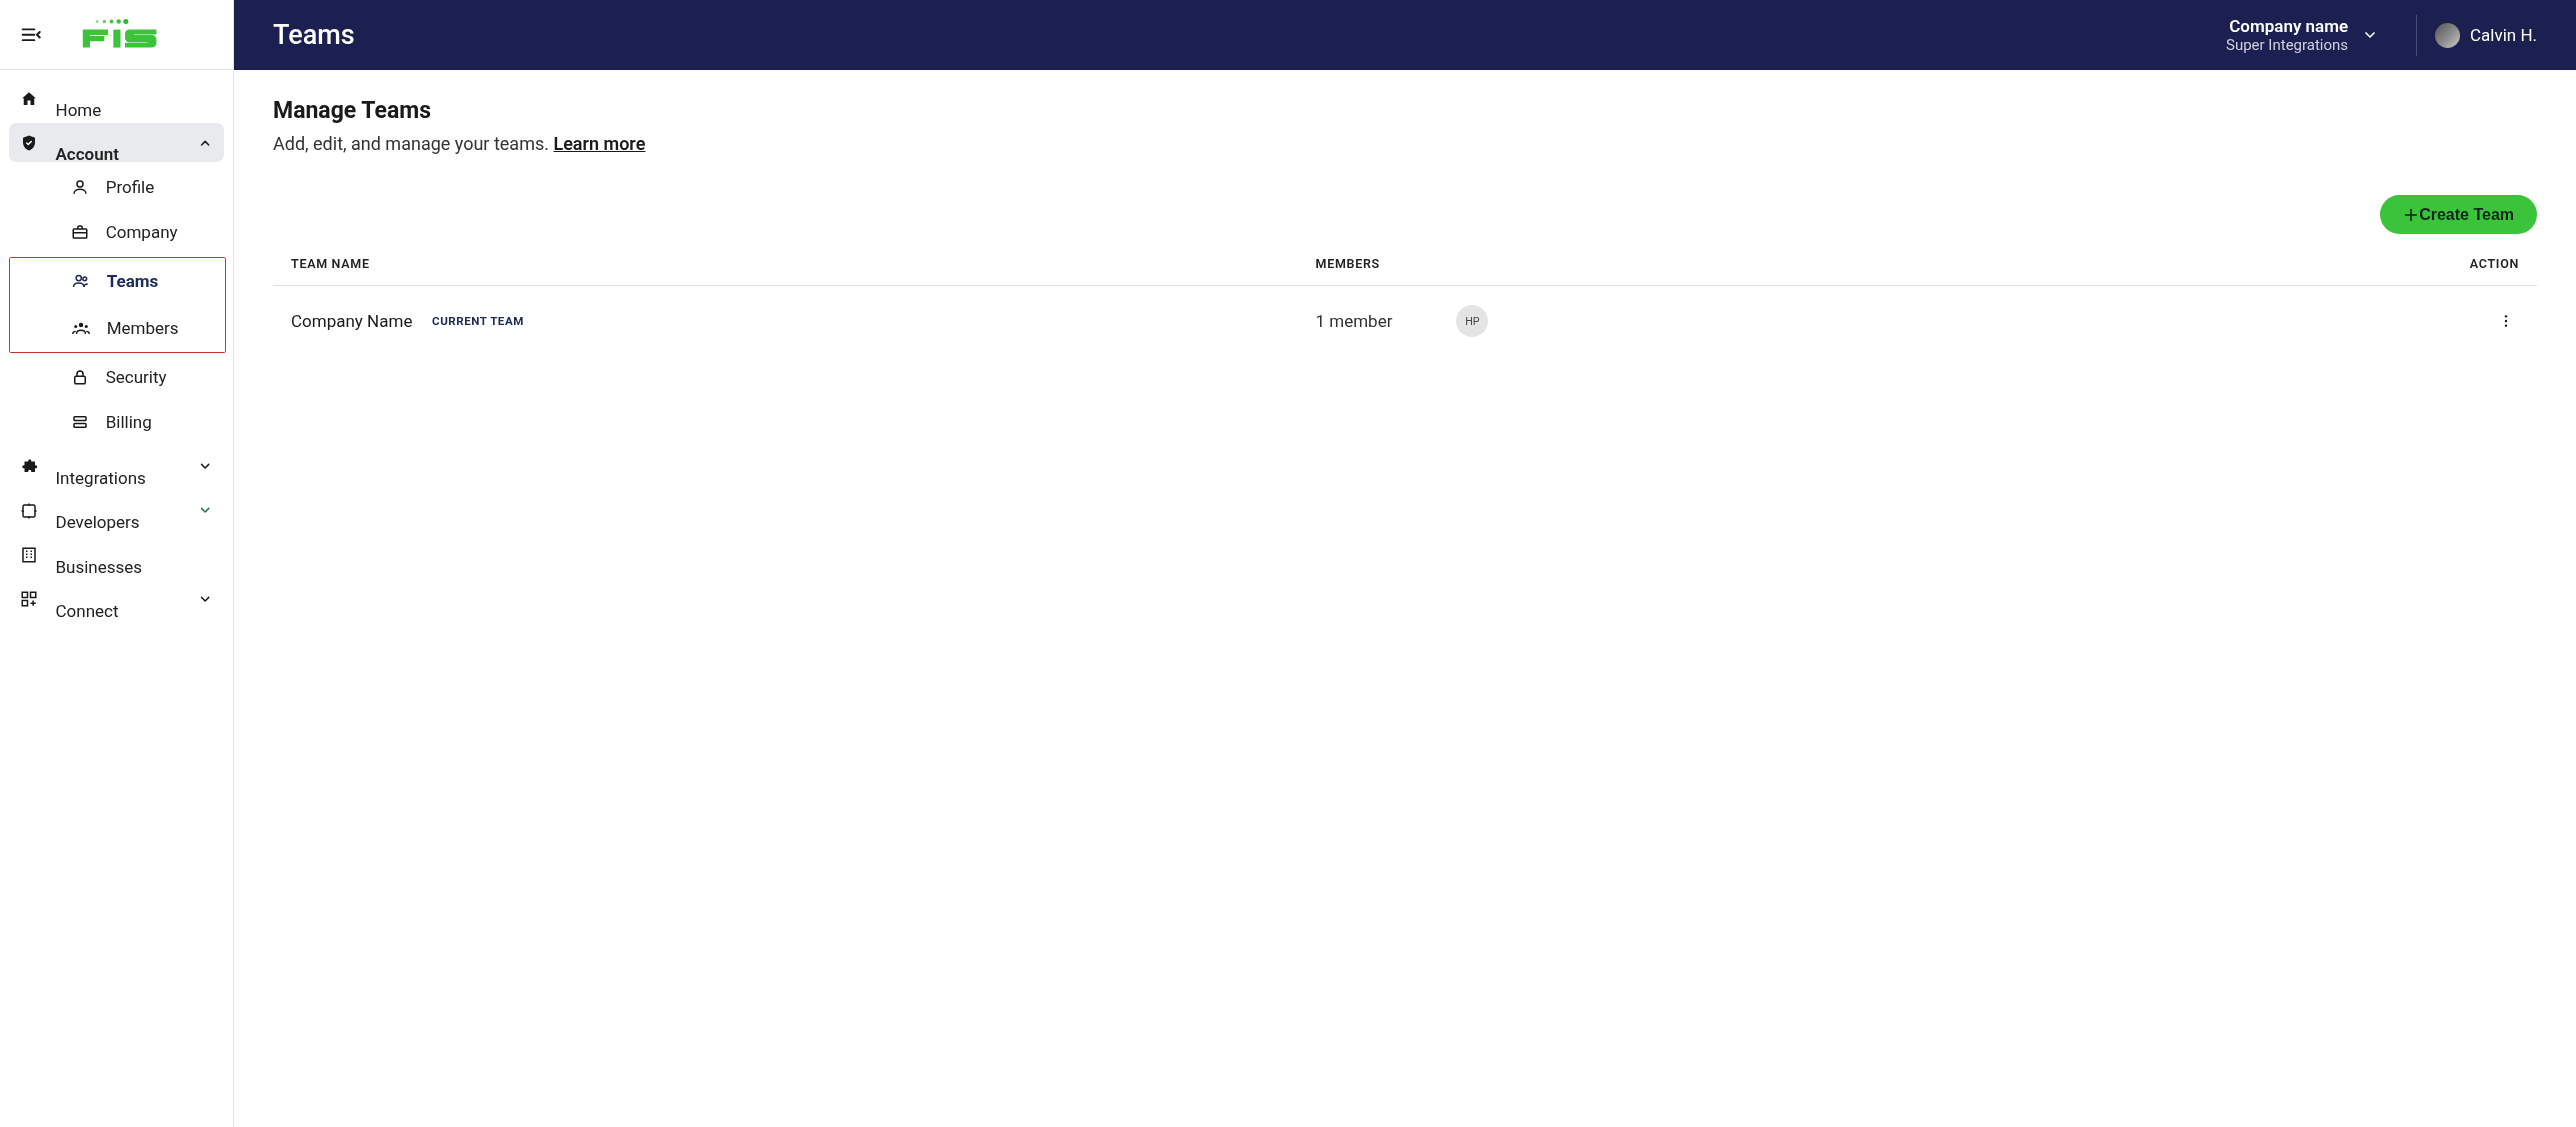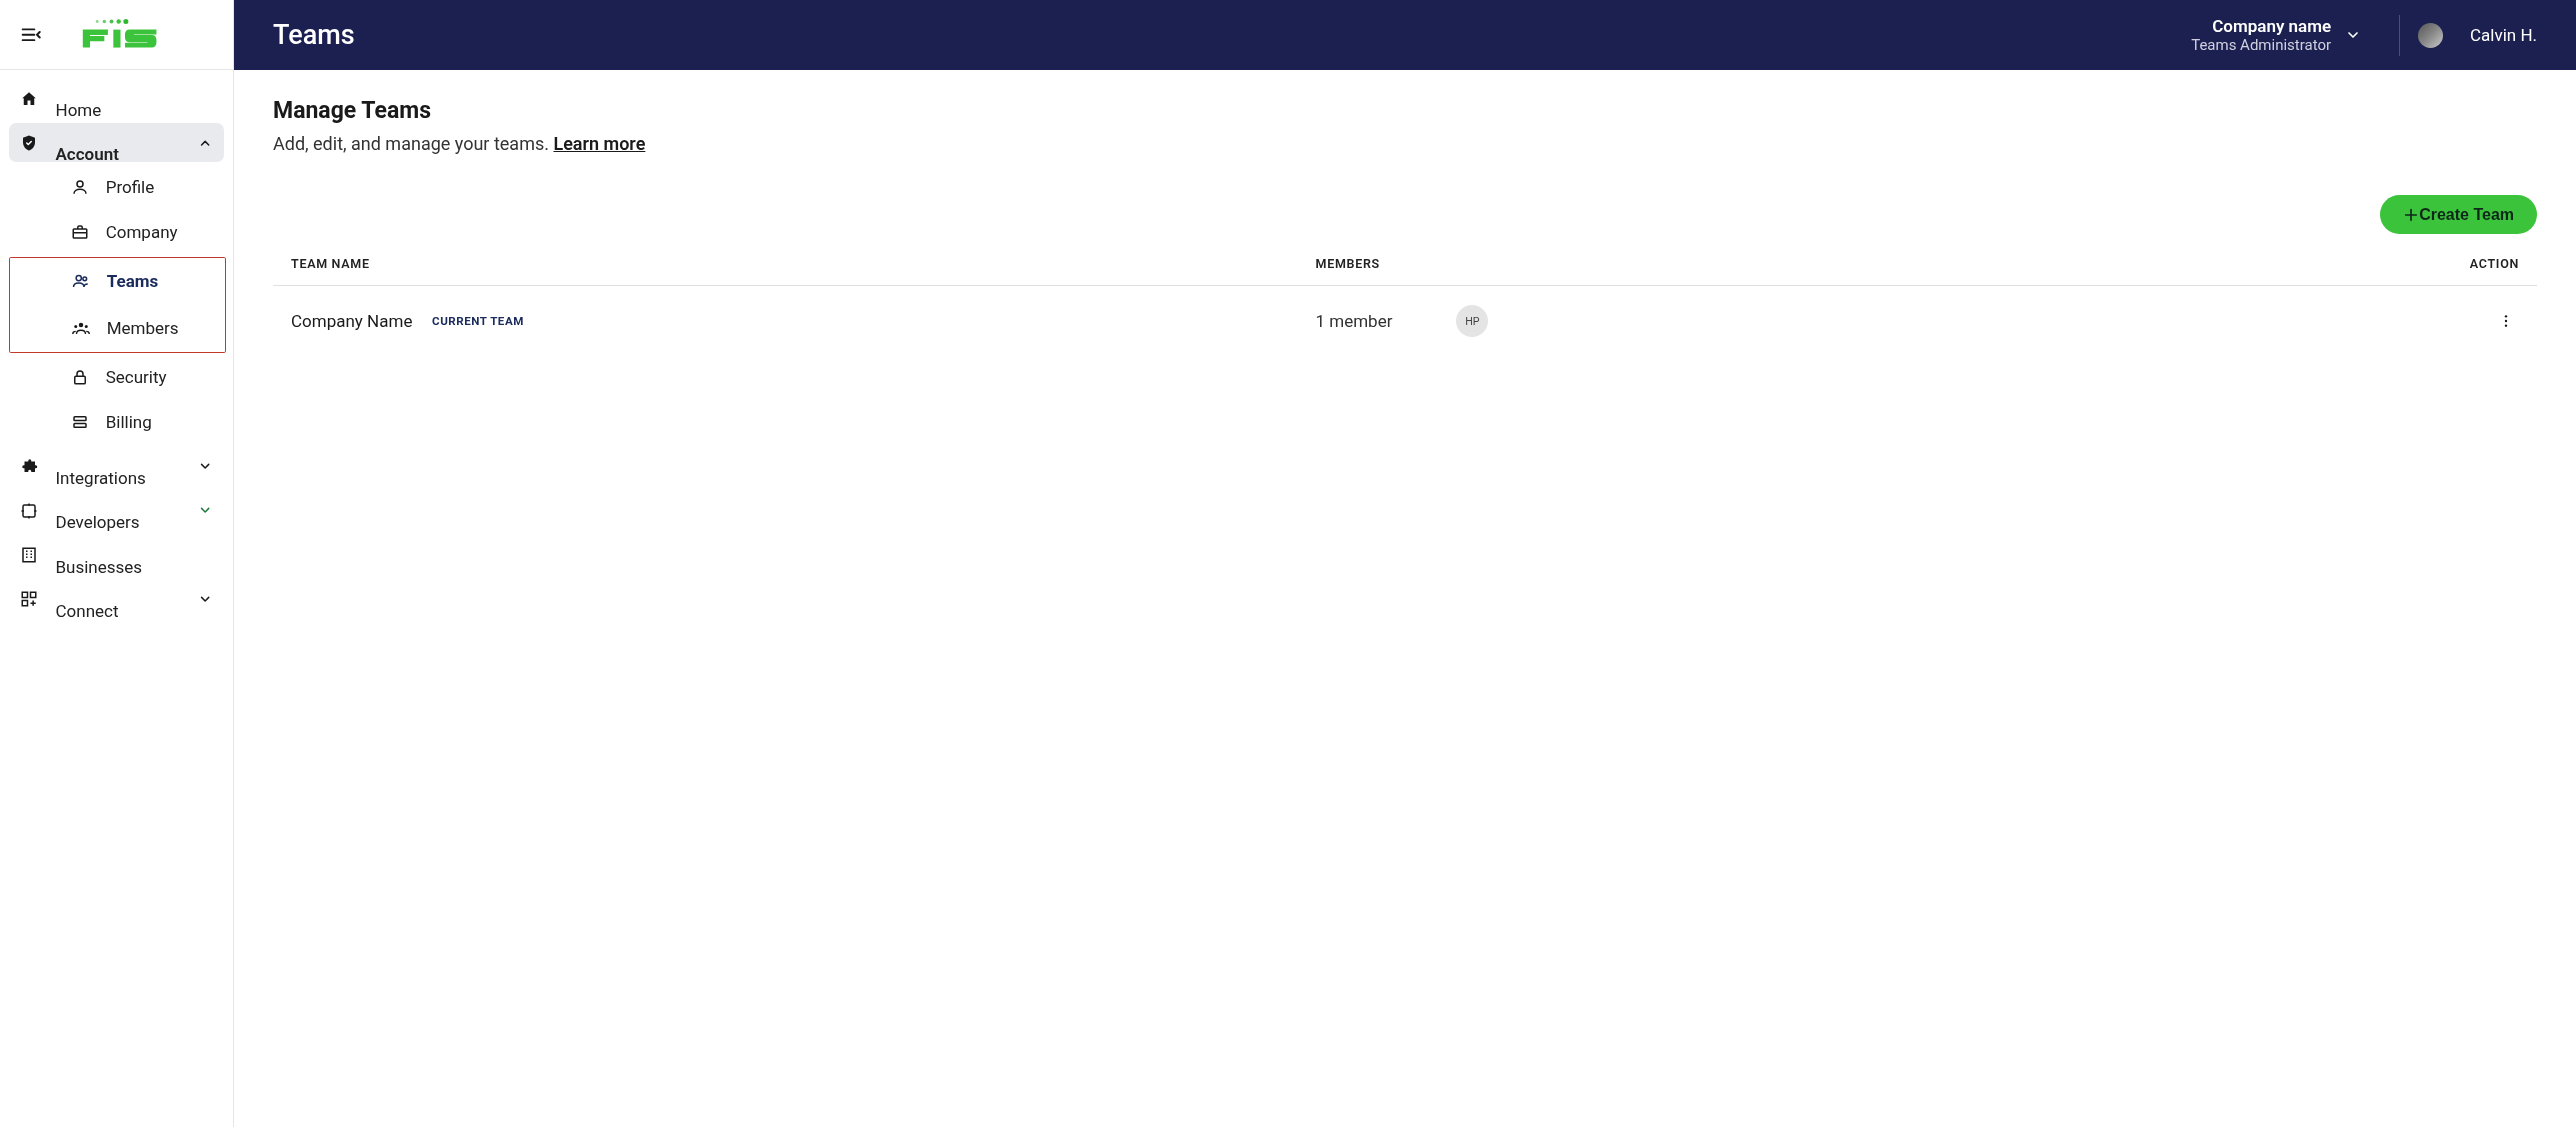--- a/index.html
+++ b/index.html
@@ -164,21 +164,21 @@
     }
     .topbar-divider {
       width: 0.9px;
       height: 41px;
       background: #4a4d78;
       margin: 0 18px;
     }
     .user-block {
       display: flex;
       align-items: center;
-      gap: 27px;
+      gap: 10px;
       cursor: pointer;
       justify-content: space-between;
     }
     .avatar {
       width: 25px;
       height: 25px;
       border-radius: 50%;
       background: linear-gradient(135deg, #555 0%, #888 50%, #ccc 100%);
     }
     .user-name {
@@ -476,21 +476,21 @@
       </div>
     </nav>
   </aside>
 
   <div class="main">
     <div class="topbar">
       <div class="page-title">Teams</div>
       <div class="company-block">
         <div class="company-text">
           <div class="company-name">Company name</div>
-          <div class="company-role">Teams Administrator</div>
+          <div class="company-role">Super Integrations</div>
         </div>
         <span>
           <svg width="16" height="16" viewBox="0 0 24 24">
               <path d="M6 9l6 6 6-6" stroke="#fff" stroke-width="2.5" fill="none" stroke-linecap="round" stroke-linejoin="round"></path>
             </svg>
         </span>
       </div>
       <div class="topbar-divider"></div>
       <div class="user-block">
         <div class="avatar"></div>

